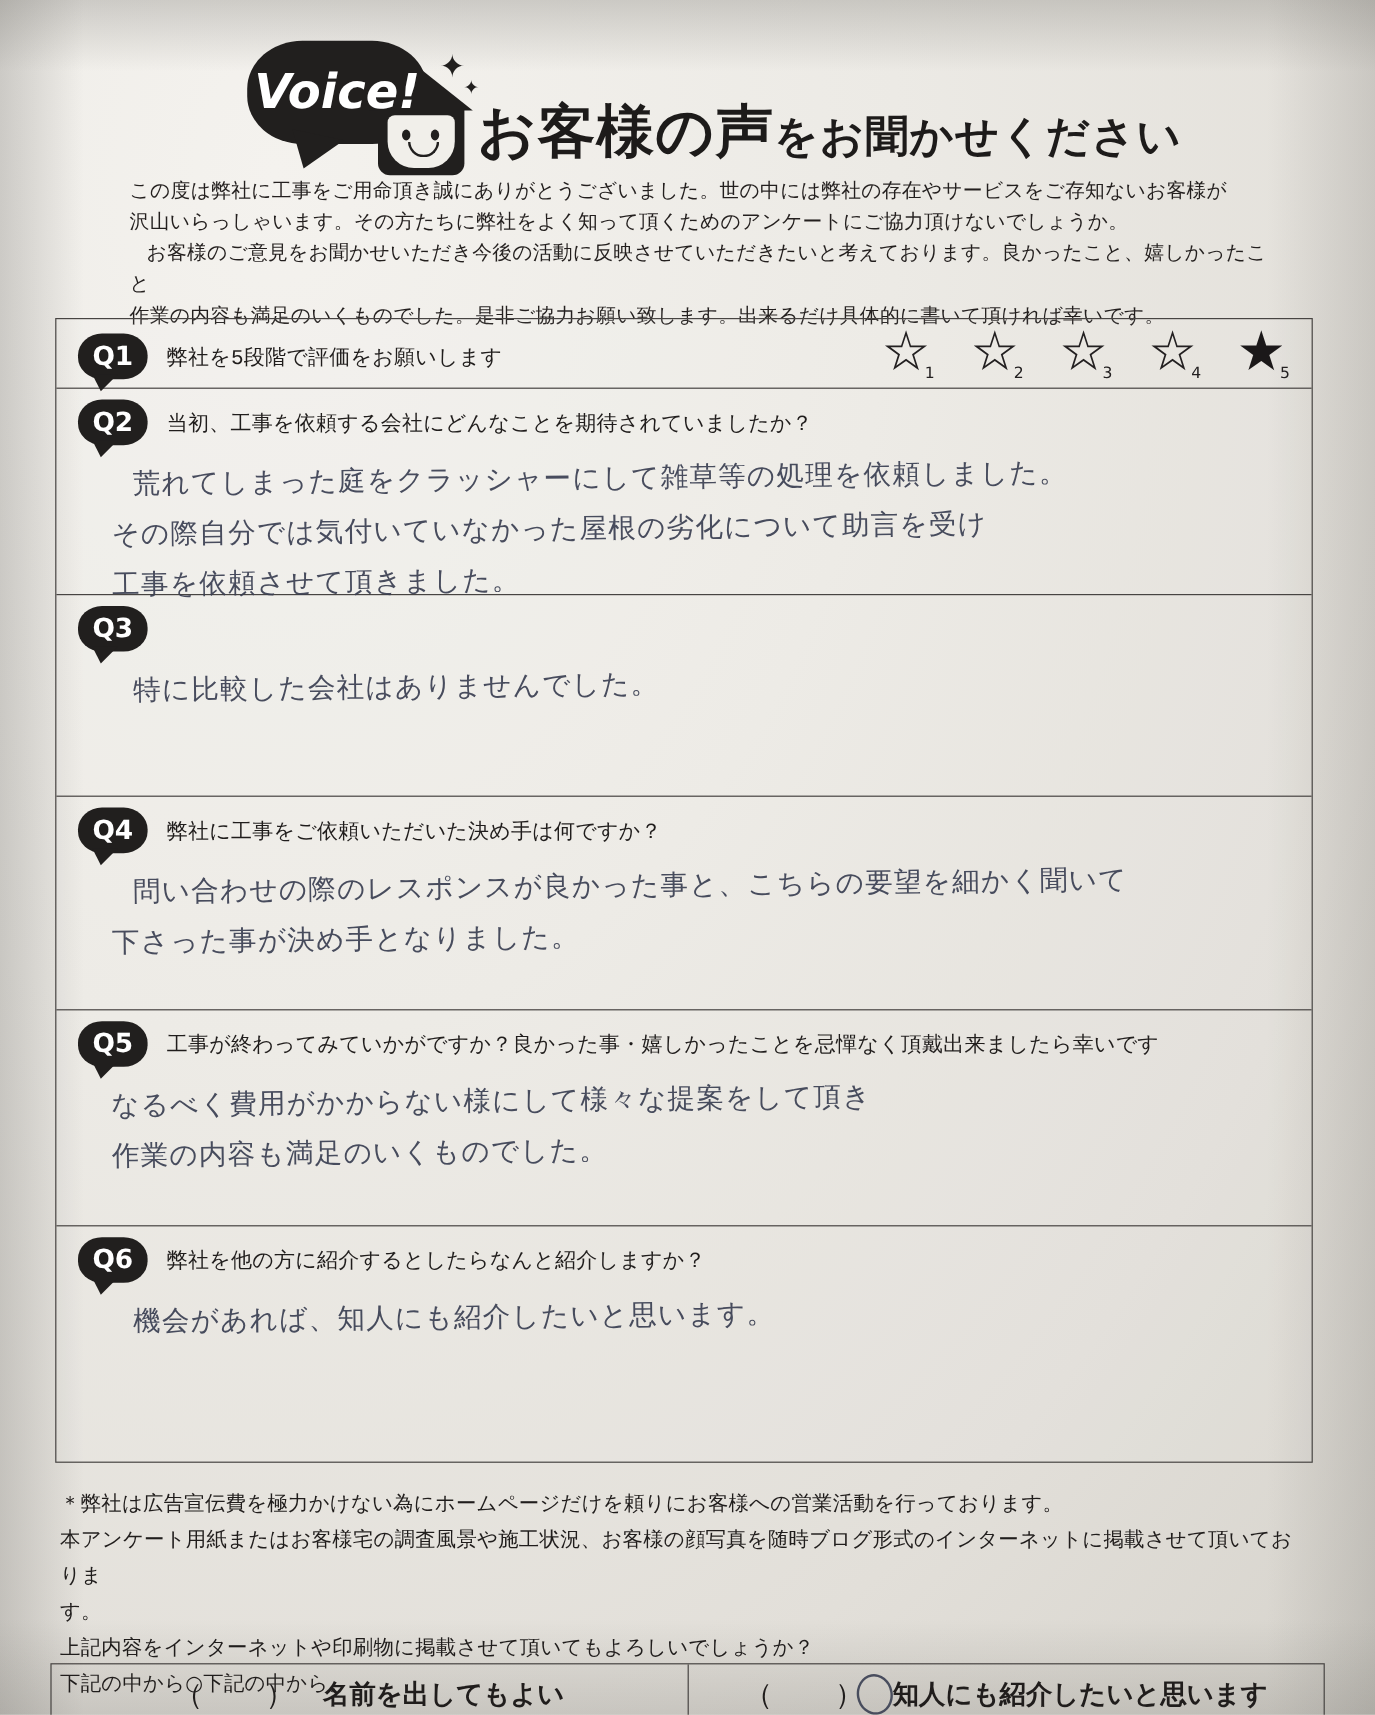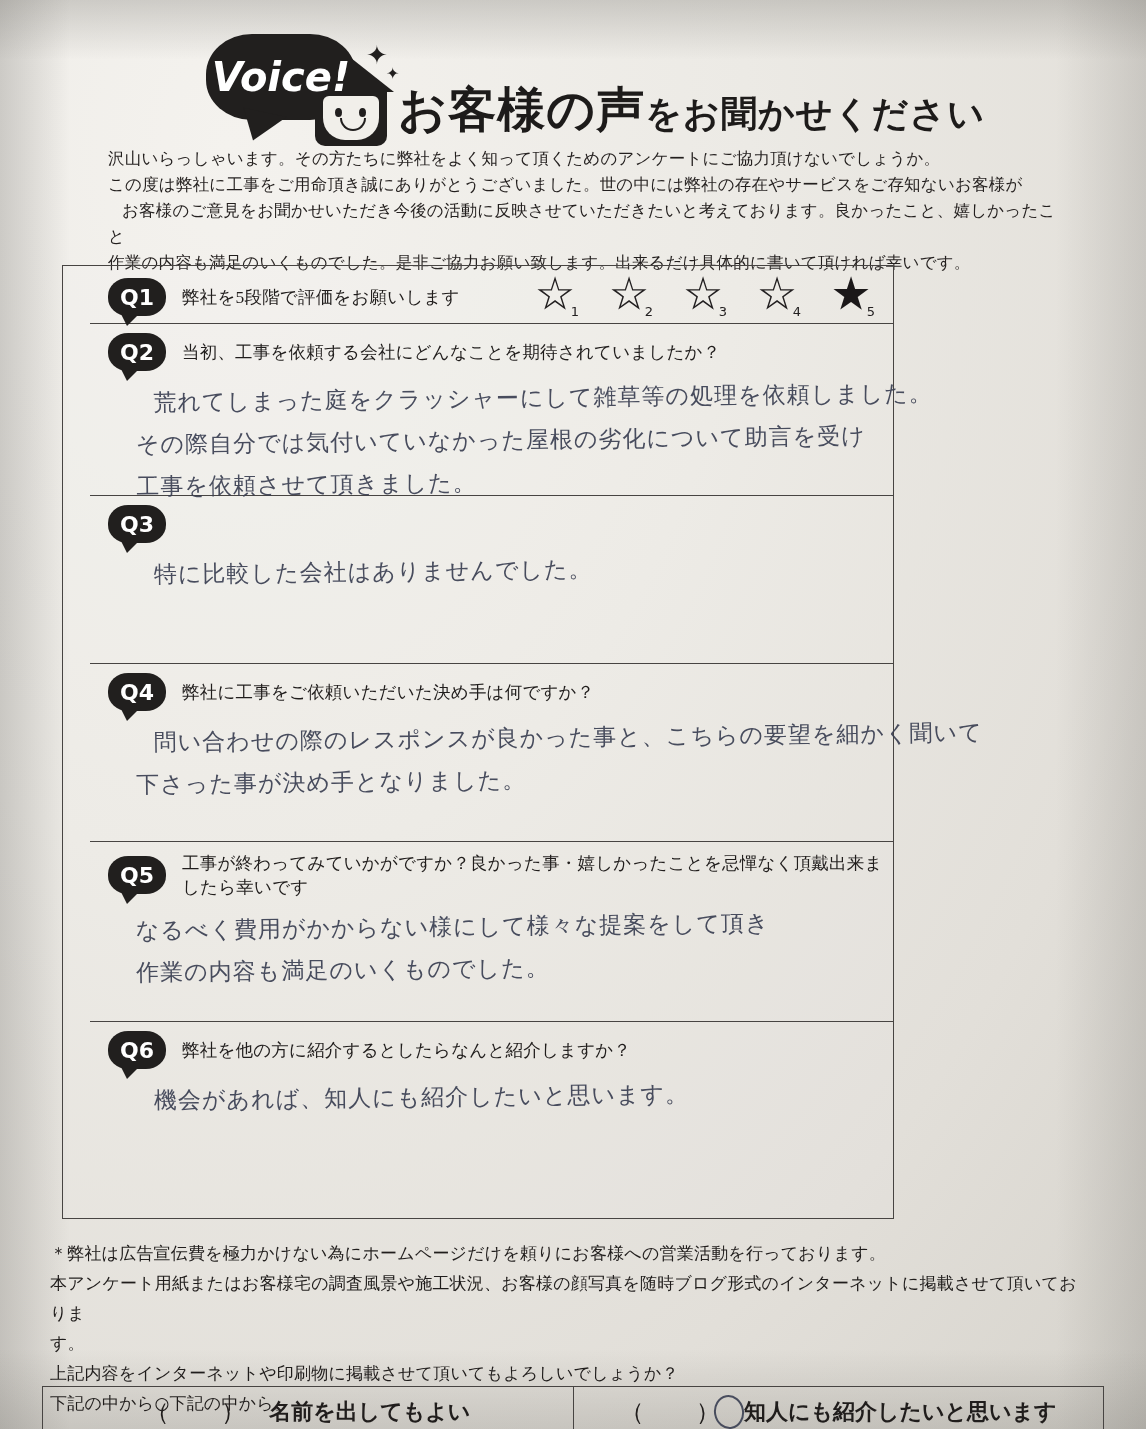--- a/index.html
+++ b/index.html
@@ -147,26 +147,25 @@
     color: #231f1e;
     letter-spacing: 0.2px;
     font-family: "DejaVu Sans", sans-serif;
   }
   .intro p { margin: 0; }
   .intro p.indent { text-indent: 14px; }
 
   
   .form {
     position: absolute;
-    left: 62px; top: 265px;
-    width: 832px;
+    left: 46px; top: 265px;
+    width: 1048px;
     border: 1.6px solid #474442;
     box-sizing: border-box;
     background: rgba(255,255,255,0.06);
-    padding-left: 27px;
   }
   .qrow {
     border-bottom: 1.6px solid #474442;
     position: relative;
     box-sizing: border-box;
   }
   .qrow:last-child { border-bottom: none; }
   .qhead {
     display: flex;
     align-items: center;
@@ -194,21 +193,21 @@
     width: 0; height: 0;
     border-left: 7px solid transparent;
     border-right: 14px solid transparent;
     border-top: 14px solid #211f1e;
   }
   .qtext {
     margin-left: 16px;
     font-size: 17.5px;
     color: #201d1c;
     letter-spacing: 0.2px;
-    font-family: Liberation Serif, serif;
+    font-family: Liberation Mono, monospace;
   }
   .answer {
     font-family: "DejaVu Sans", sans-serif;
     color: #3a3f52;
     font-size: 23px;
     line-height: 42px;
     padding: 0 26px 10px 46px;
     transform: rotate(-0.7deg);
     letter-spacing: 1px;
     opacity: 0.92;
@@ -322,22 +321,22 @@
       <span class="sparkle" style="left:58px; top:-16px; font-size:26px;">✦</span>
       <span class="sparkle" style="left:78px; top:8px; font-size:16px;">✦</span>
     </div>
 
     <div class="header-title">
       <span>お客様の声</span><span class="small">をお聞かせください</span>
     </div>
   </div>
 
   <div class="intro">
+    <p>この度は弊社に工事をご用命頂き誠にありがとうございました。世の中には弊社の存在やサービスをご存知ないお客様が</p>
     <p>沢山いらっしゃいます。その方たちに弊社をよく知って頂くためのアンケートにご協力頂けないでしょうか。</p>
-    <p>この度は弊社に工事をご用命頂き誠にありがとうございました。世の中には弊社の存在やサービスをご存知ないお客様が</p>
     <p class="indent">お客様のご意見をお聞かせいただき今後の活動に反映させていただきたいと考えております。良かったこと、嬉しかったこと</p>
     <p>作業の内容も満足のいくものでした。是非ご協力お願い致します。出来るだけ具体的に書いて頂ければ幸いです。</p>
   </div>
 
   <div class="form">
 
     <div class="qrow q1" style="height:58px;">
       <div class="qhead">
         <div class="qbadge">Q1</div>
         <div class="qtext">弊社を5段階で評価をお願いします</div>

